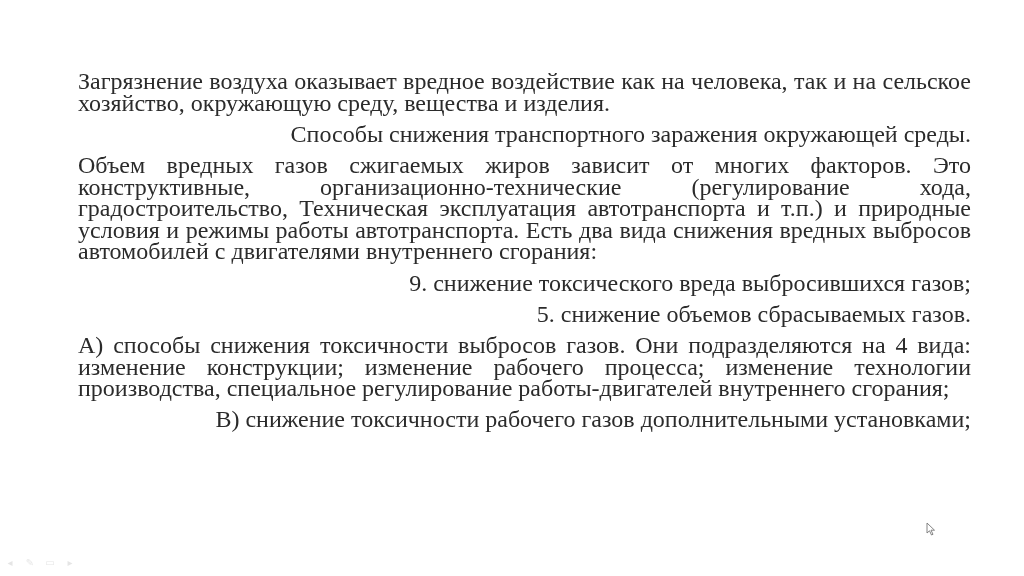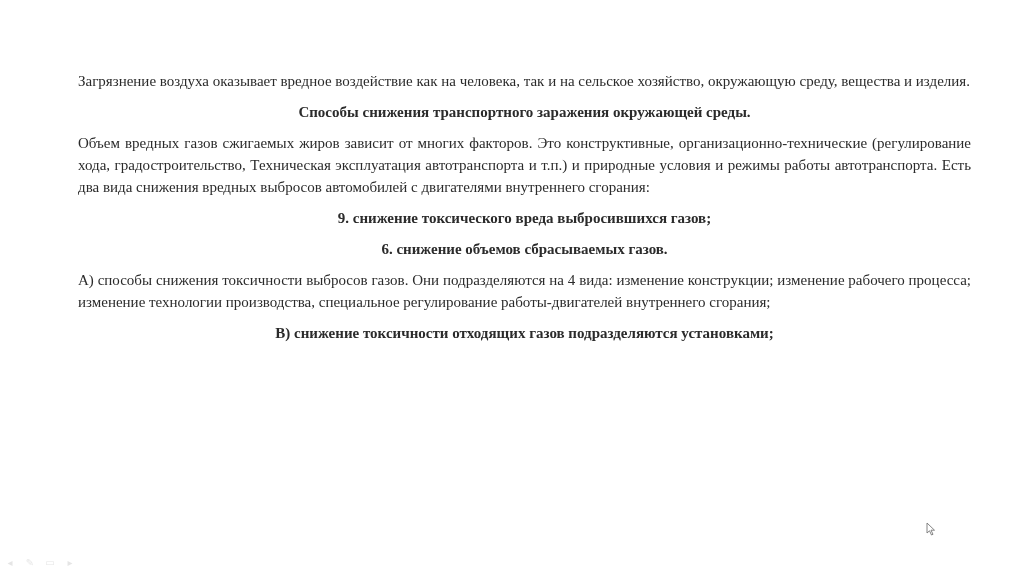--- a/index.html
+++ b/index.html
@@ -19,30 +19,29 @@
       left: 0; top: 0;
       width: 1024px; height: 576px;
       background: #ffffff;
     }
     .content {
       position: absolute;
       left: 78px;
       top: 71px;
       width: 893px;
       color: #2b2b2b;
-      font-size: 15px;
+      font-size: 24px;
       line-height: 21.6px;
     }
     .para {
       margin: 0 0 9.6px 0;
       text-align: justify;
     }
     .para.nojust {
-      text-align: center;
-      font-weight: bold;
+      text-align: right;
     }
     .slideshow-toolbar {
       position: absolute;
       left: 4px;
       top: 558px;
       display: flex;
       gap: 8px;
       opacity: 0.25;
     }
     .tb-btn {
@@ -66,23 +65,23 @@
   </style>
 </head>
 <body>
 
 <div class="slide">
   <div class="content">
     <p class="para">Загрязнение воздуха оказывает вредное воздействие как на человека, так и на сельское хозяйство, окружающую среду, вещества и изделия.</p>
     <p class="para nojust">Способы снижения транспортного заражения окружающей среды.</p>
     <p class="para">Объем вредных газов сжигаемых жиров зависит от многих факторов. Это конструктивные, организационно-технические (регулирование хода, градостроительство, Техническая эксплуатация автотранспорта и т.п.) и природные условия и режимы работы автотранспорта. Есть два вида снижения вредных выбросов автомобилей с двигателями внутреннего сгорания:</p>
     <p class="para nojust">9. снижение токсического вреда выбросившихся газов;</p>
-    <p class="para nojust">6. снижение объемов сбрасываемых газов.</p>
+    <p class="para nojust">5. снижение объемов сбрасываемых газов.</p>
     <p class="para">А) способы снижения токсичности выбросов газов. Они подразделяются на 4 вида: изменение конструкции; изменение рабочего процесса; изменение технологии производства, специальное регулирование работы-двигателей внутреннего сгорания;</p>
-    <p class="para nojust">В) снижение токсичности отходящих газов подразделяются установками;</p>
+    <p class="para nojust">В) снижение токсичности рабочего газов дополнительными установками;</p>
   </div>
 
   <div class="slideshow-toolbar">
     <span class="tb-btn">◂</span>
     <span class="tb-btn">✎</span>
     <span class="tb-btn">▭</span>
     <span class="tb-btn">▸</span>
   </div>
 
   <svg class="cursor" viewBox="0 0 10 14">

